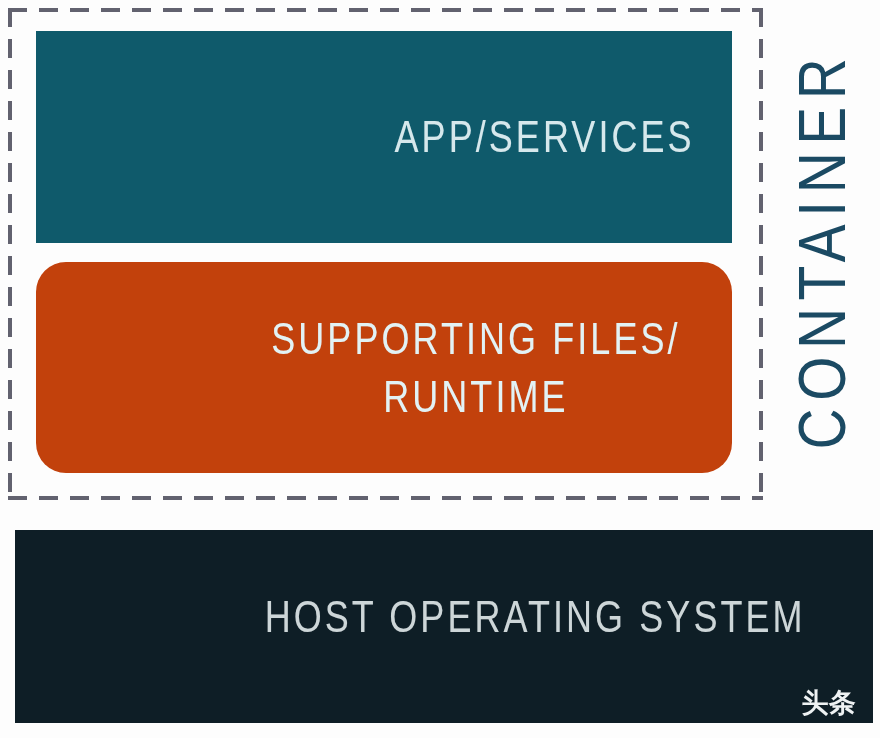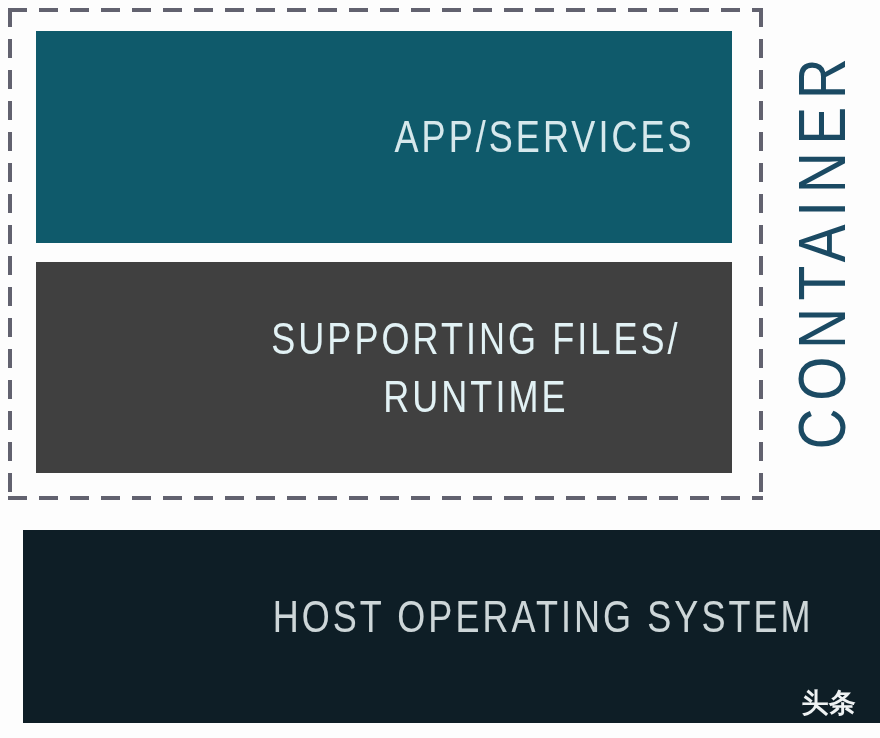--- a/index.html
+++ b/index.html
@@ -85,30 +85,31 @@
     color: #d6e8ec;
     font-size: 45px;
   }
 
   
   #supporting-files-box {
     left: 36px;
     top: 262px;
     width: 696px;
     height: 211px;
-    background: #404040;
+    background: #c2410c;
+    border-radius: 30px;
   }
   #supporting-files-box .layer-label {
     color: #e2f2f5;
     font-size: 45px;
   }
 
   
   #host-os-box {
-    left: 23px;
+    left: 15px;
     top: 530px;
     width: 858px;
     height: 193px;
     background: #0e1e26;
   }
   #host-os-box .layer-label {
     color: #cdd6d8;
     font-size: 45px;
     margin-bottom: 20px;
   }

